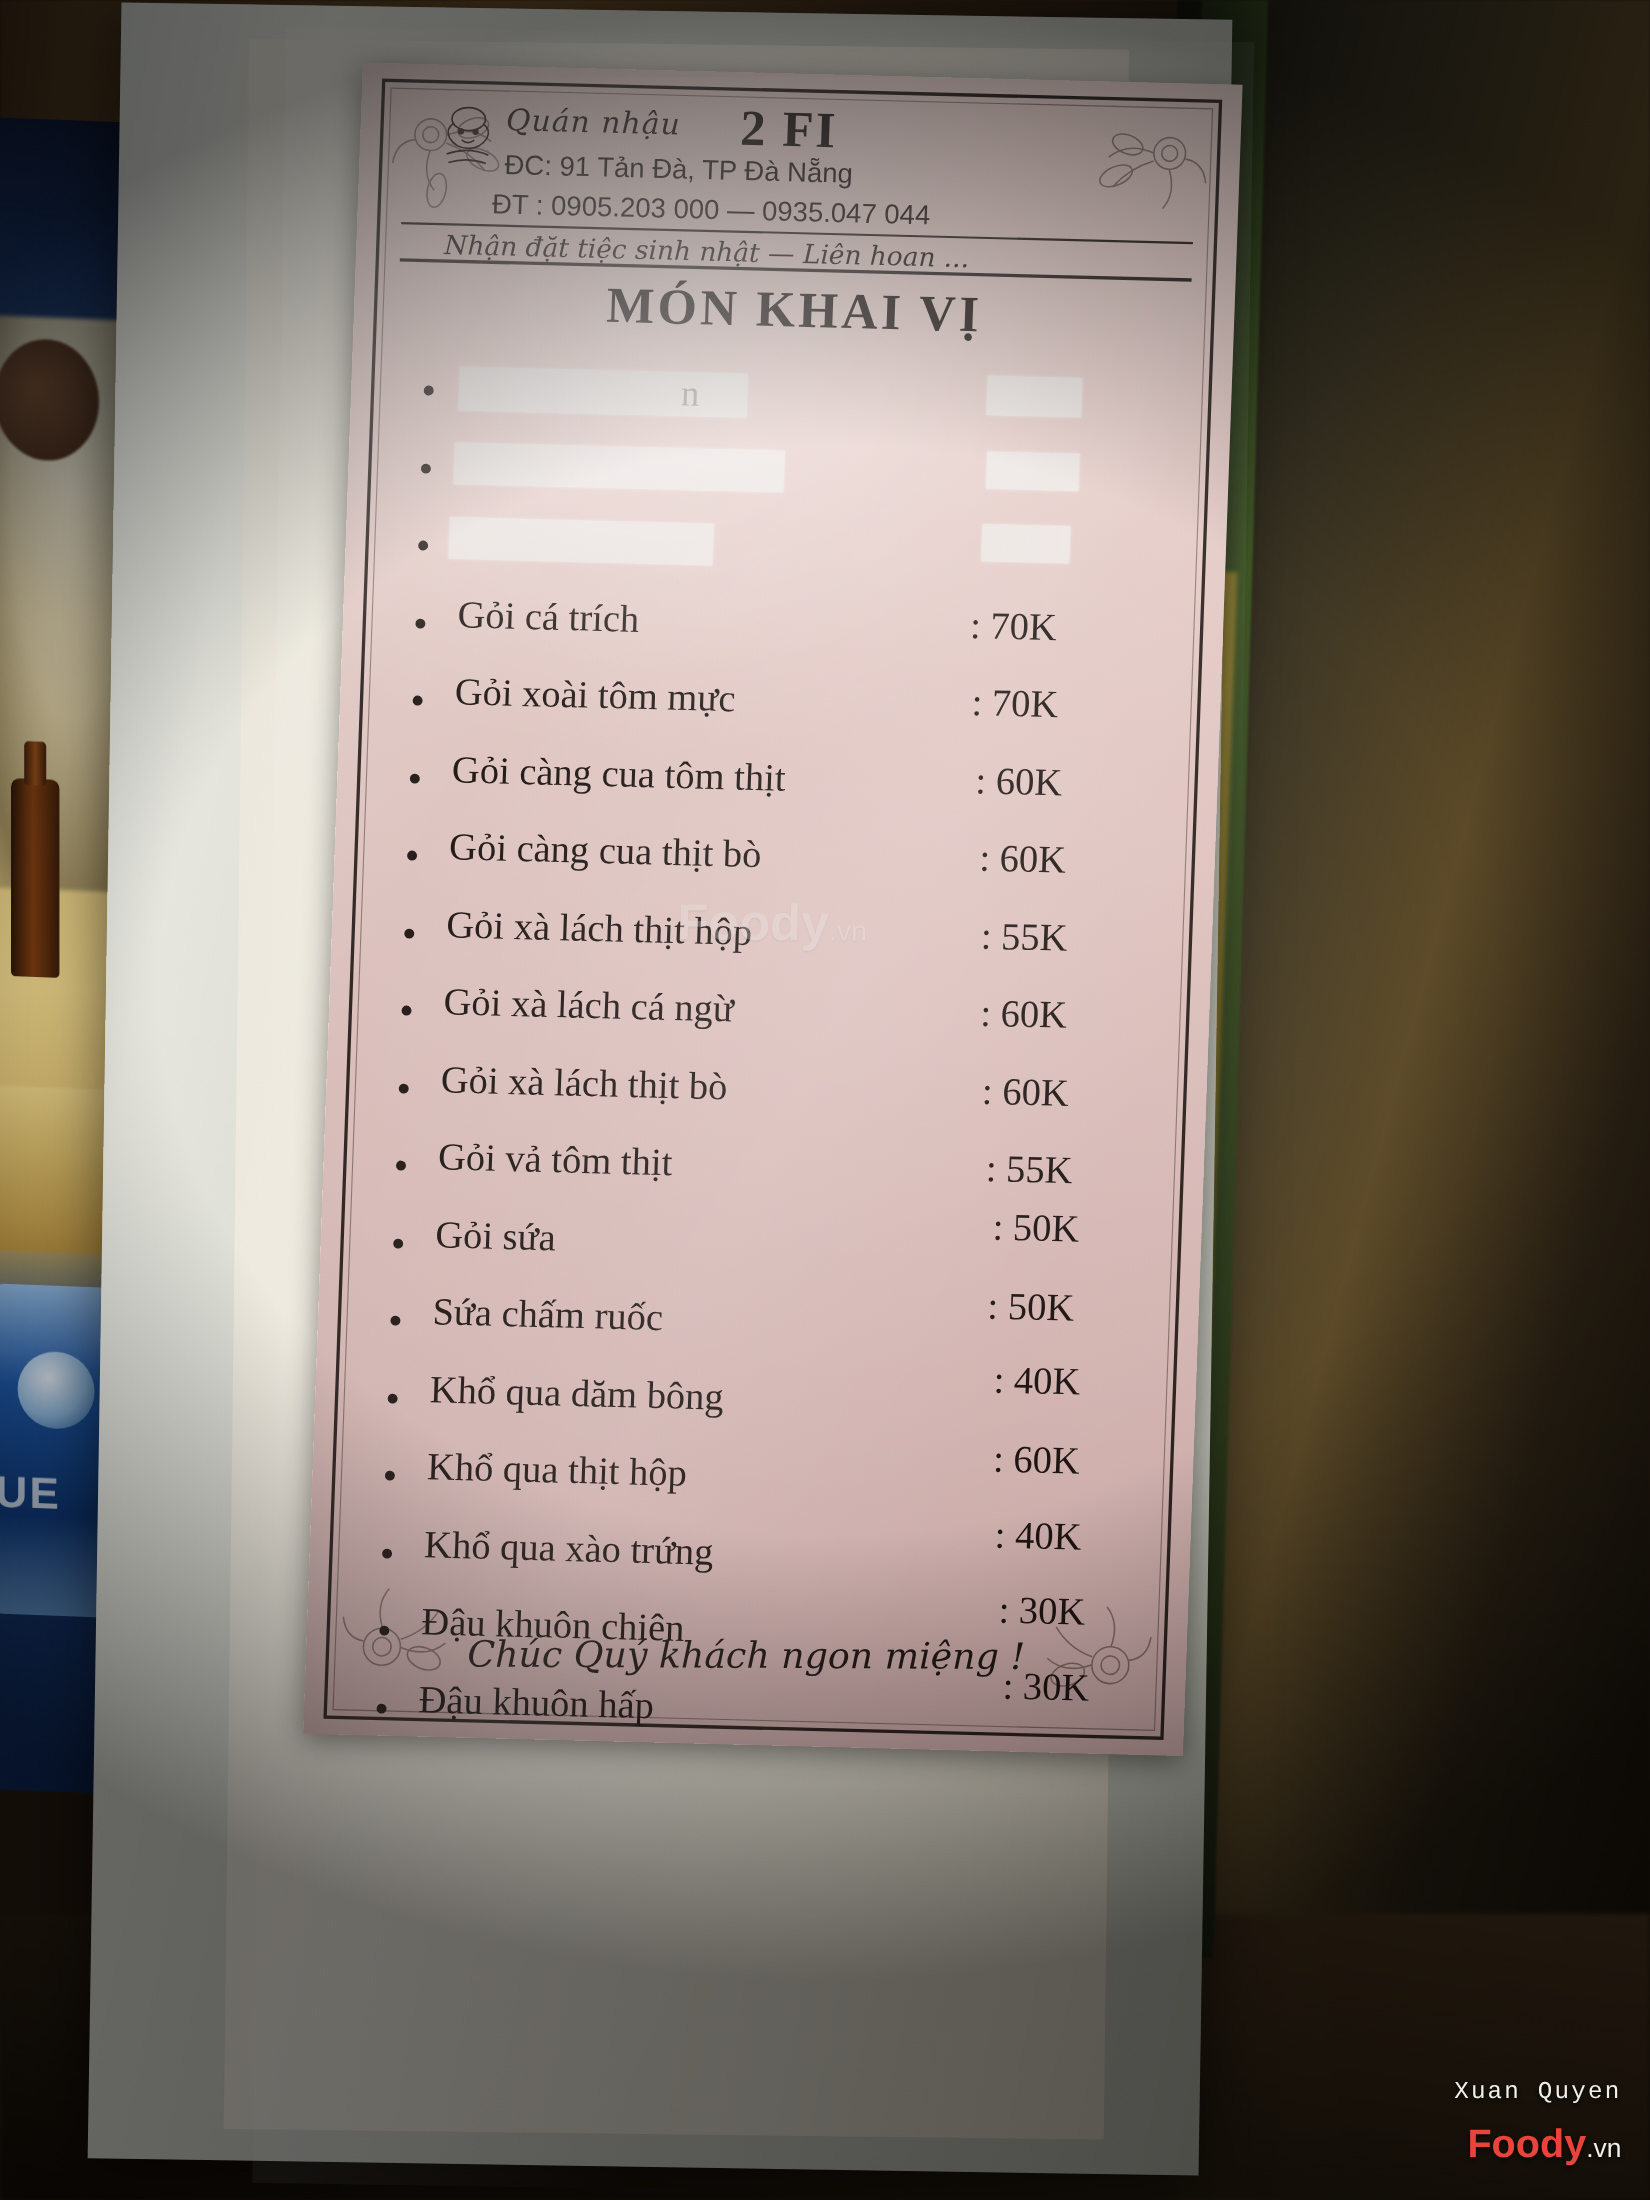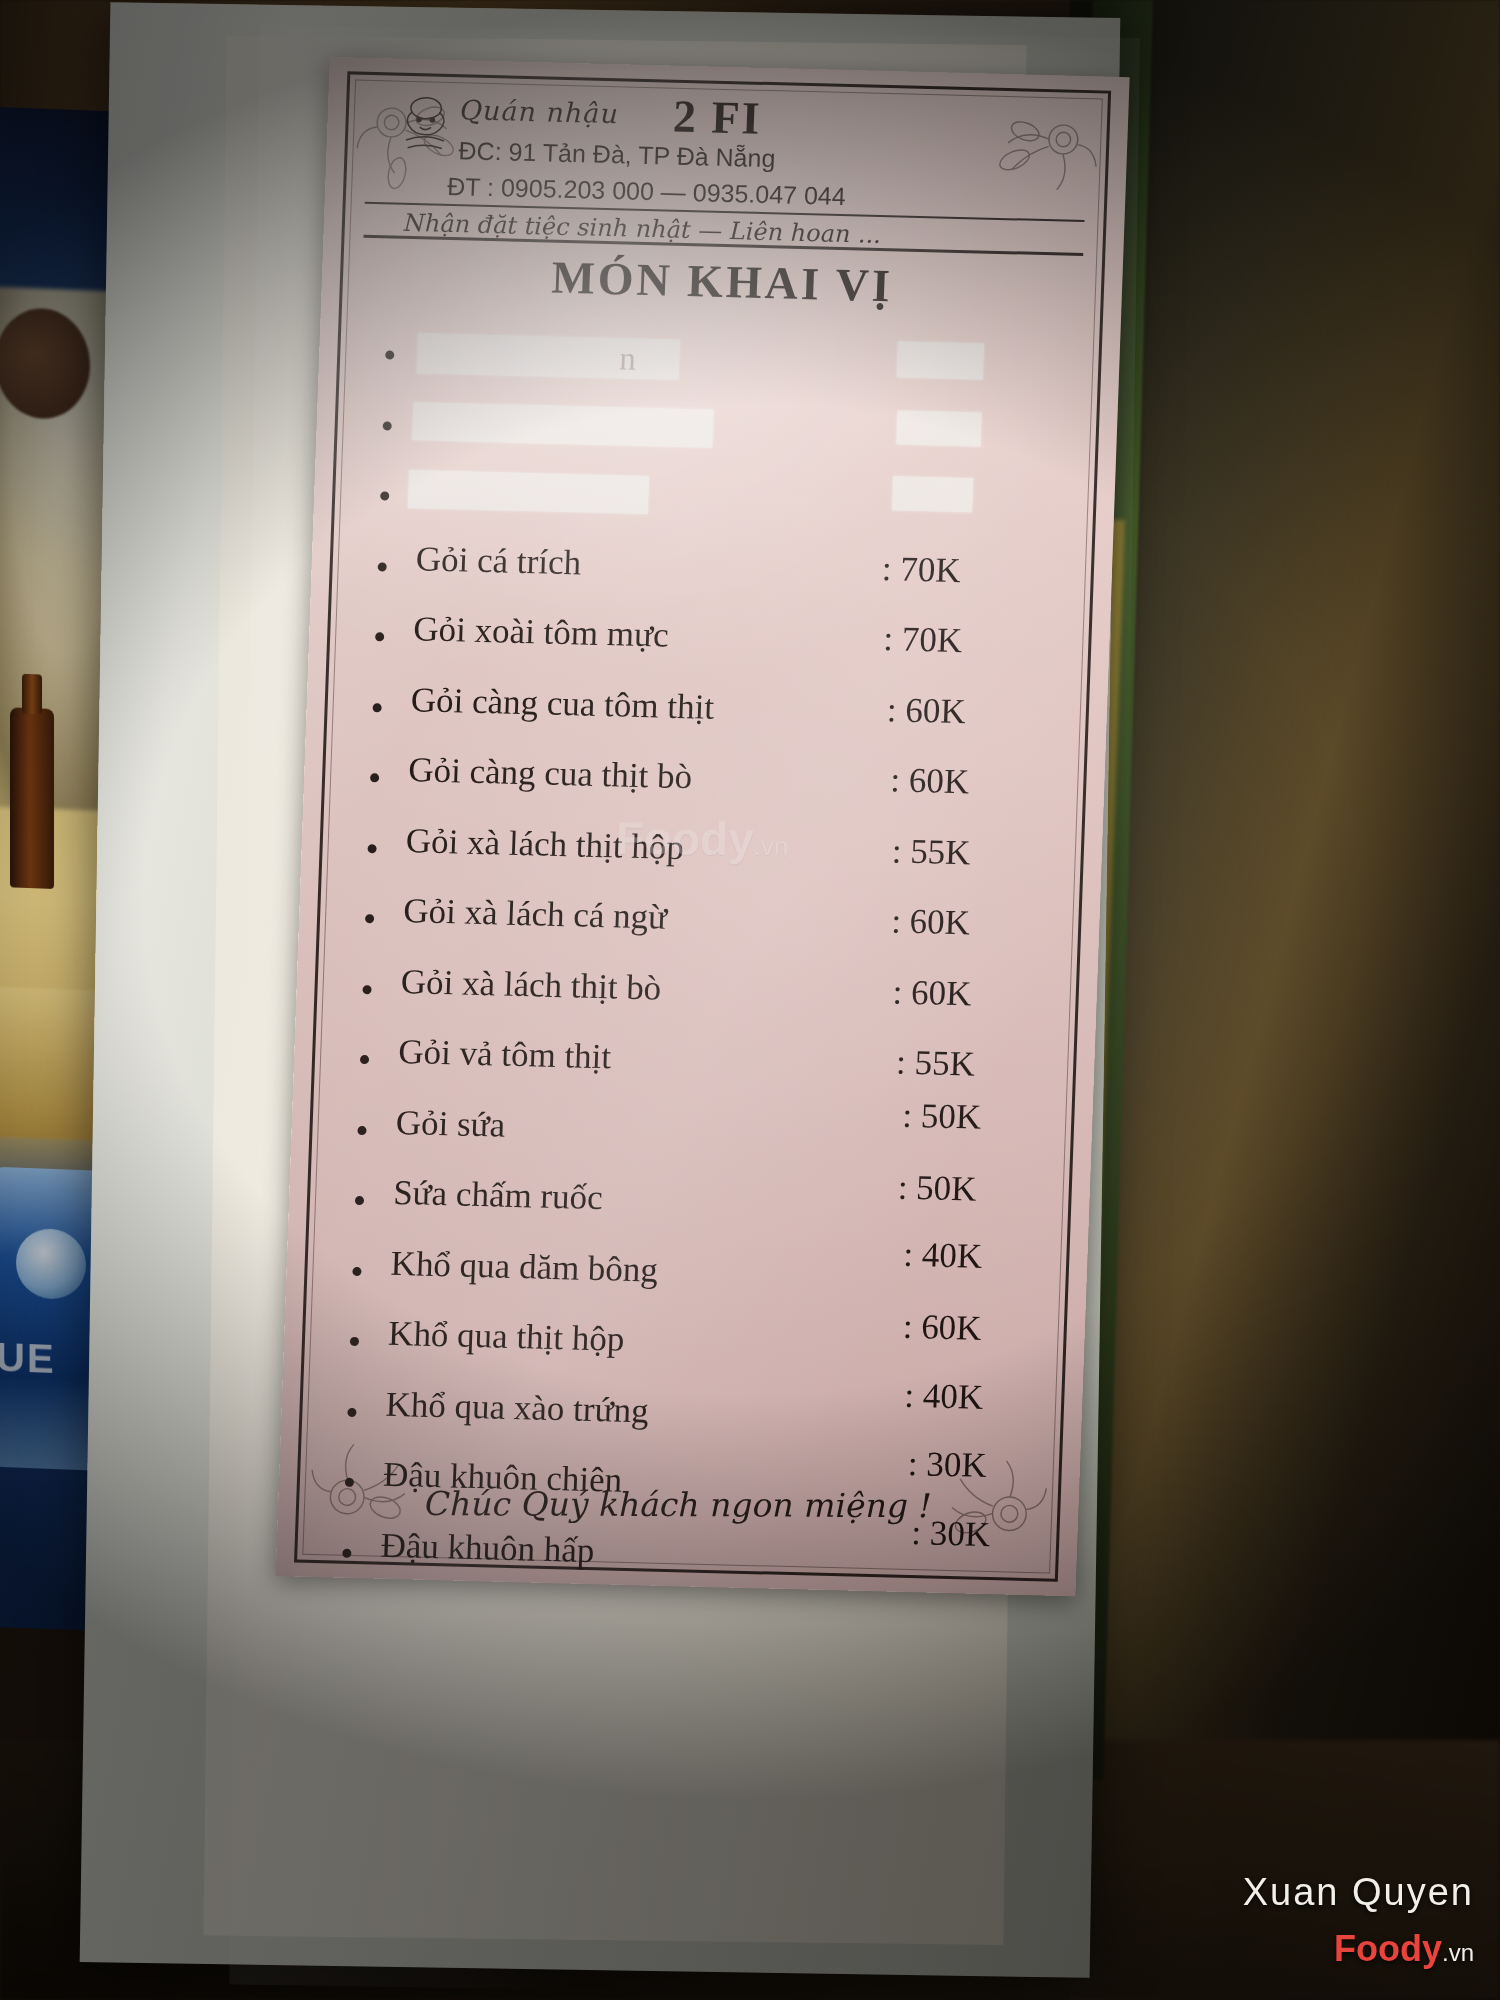--- a/index.html
+++ b/index.html
@@ -116,21 +116,21 @@
     transform:rotate(-1.2deg);}
 
   
   .wm{position:absolute;left:250px;top:745px;width:300px;text-align:center;opacity:.30;
     font-family:"Liberation Sans",sans-serif;font-weight:bold;font-size:46px;color:#ffffff;
     text-shadow:0 1px 2px rgba(0,0,0,.25);transform:rotate(-1deg);}
   .wm small{font-size:26px;font-weight:normal;}
 
   
   .sig{position:absolute;right:26px;bottom:86px;color:#f2efe9;
-    font-family:Liberation Sans, sans-serif;font-size:38px;letter-spacing:2px;
+    font-family:Liberation Mono, monospace;font-size:22px;letter-spacing:2px;
     text-shadow:0 2px 4px rgba(0,0,0,.8);}
   .brand{position:absolute;right:26px;bottom:30px;font-family:"Liberation Sans",sans-serif;
     font-weight:bold;font-size:36px;color:#e8443c;text-shadow:0 2px 4px rgba(0,0,0,.7);}
   .brand .vn{color:#f2efe9;font-size:24px;font-weight:normal;}
 
   
   .vignette{position:absolute;inset:0;pointer-events:none;
     background:radial-gradient(ellipse 1100px 900px at 50% 45%, rgba(255,255,255,.07) 0%, rgba(0,0,0,0) 55%, rgba(0,0,0,.55) 100%);}
   .flash{position:absolute;left:300px;top:70px;width:700px;height:560px;pointer-events:none;
     background:radial-gradient(ellipse at 45% 35%, rgba(255,255,255,.22), rgba(255,255,255,0) 70%);}

